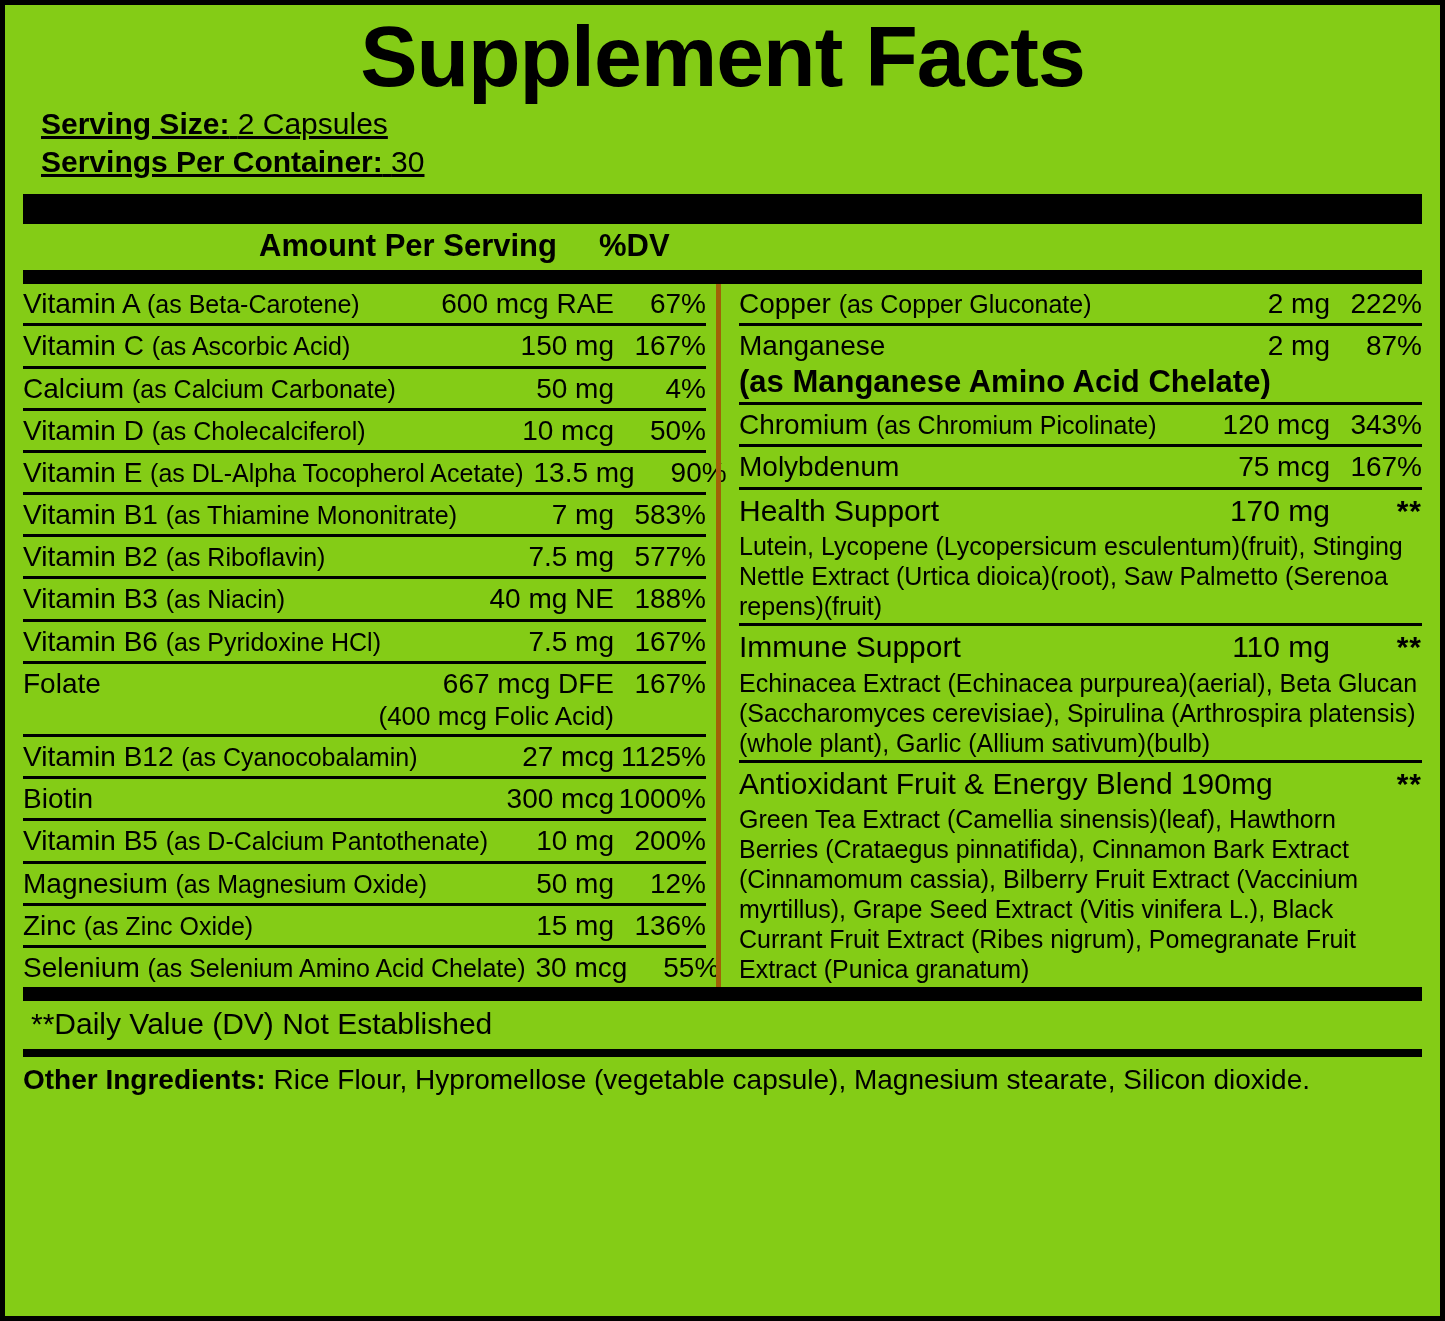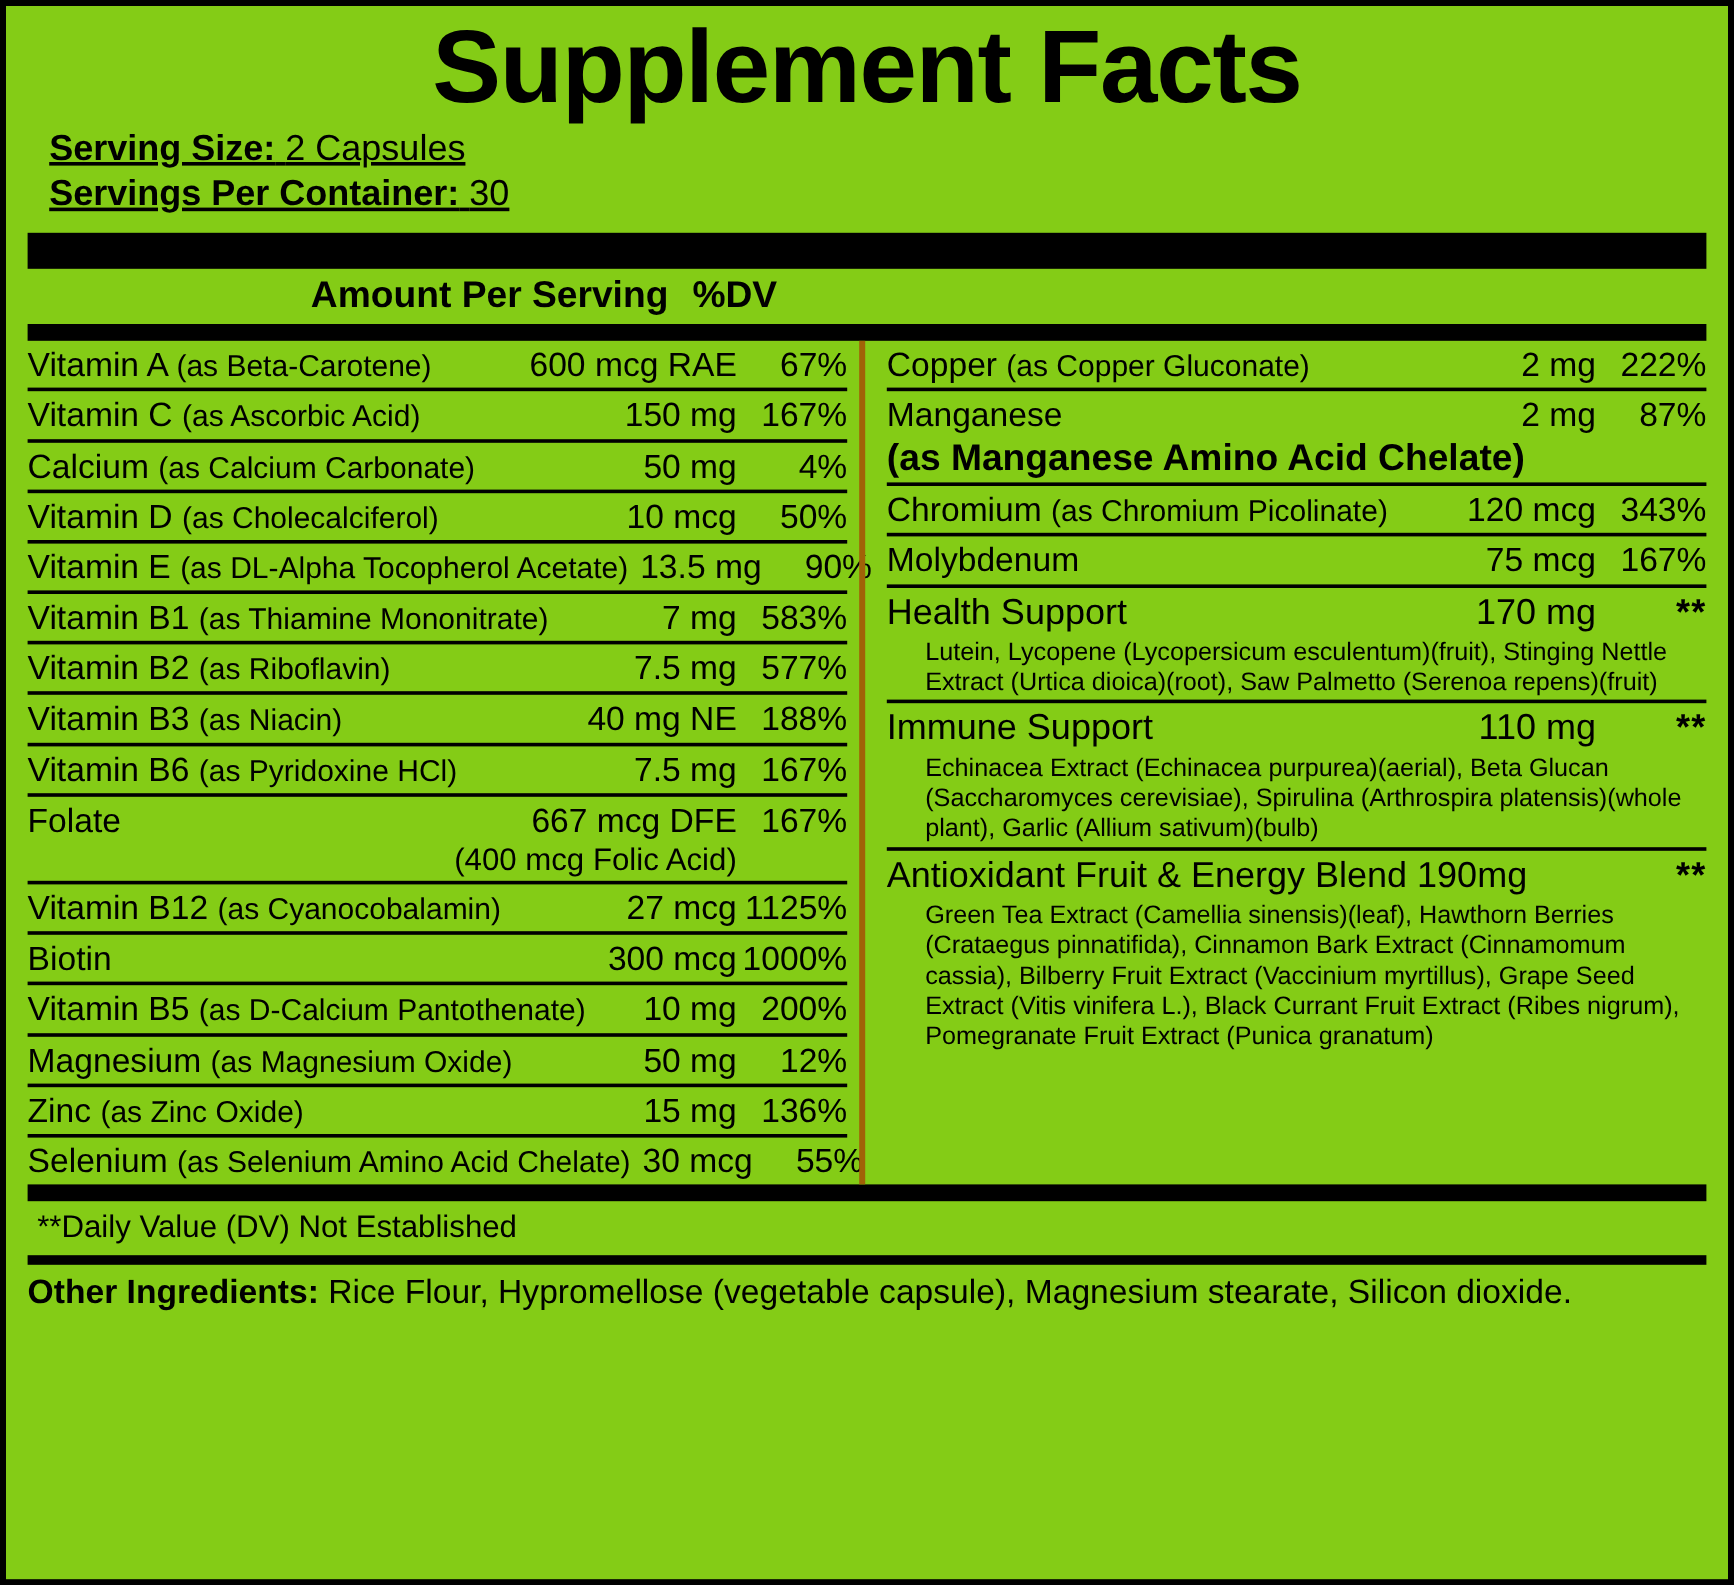--- a/index.html
+++ b/index.html
@@ -45,21 +45,21 @@
     height: 14px;
     background: #000;
   }
   .hdr-row {
     display: flex;
     justify-content: flex-start;
     font-size: 31px;
     font-weight: bold;
     padding: 4px 0 6px 0;
     margin-left: 236px;
-    gap: 20px;
+    gap: 42px;
   }
   .columns {
     display: flex;
     align-items: stretch;
   }
   .col {
     flex: 1 1 0;
     min-width: 0;
   }
   .col-left { padding-right: 10px; }
@@ -102,28 +102,27 @@
     line-height: 1.2;
     text-align: right;
     padding-right: 92px;
   }
   .sub2 {
     font-size: 31px;
     line-height: 1.18;
     font-weight: bold;
   }
   .desc {
-    font-size: 21px;
+    font-size: 25px;
     line-height: 1.2;
     padding-top: 2px;
-    margin-left: 32px;
   }
   .row.blend .line { font-size: 30px; }
   .footnote {
-    font-size: 26px;
+    font-size: 30px;
     padding: 6px 0 4px 8px;
   }
   .other {
     font-size: 28px;
     line-height: 1.2;
     padding: 6px 0 0 0;
     white-space: nowrap;
   }
   .other b { font-weight: bold; }
   .rule-bottom { height: 8px; background: #000; margin-top: 4px; }

